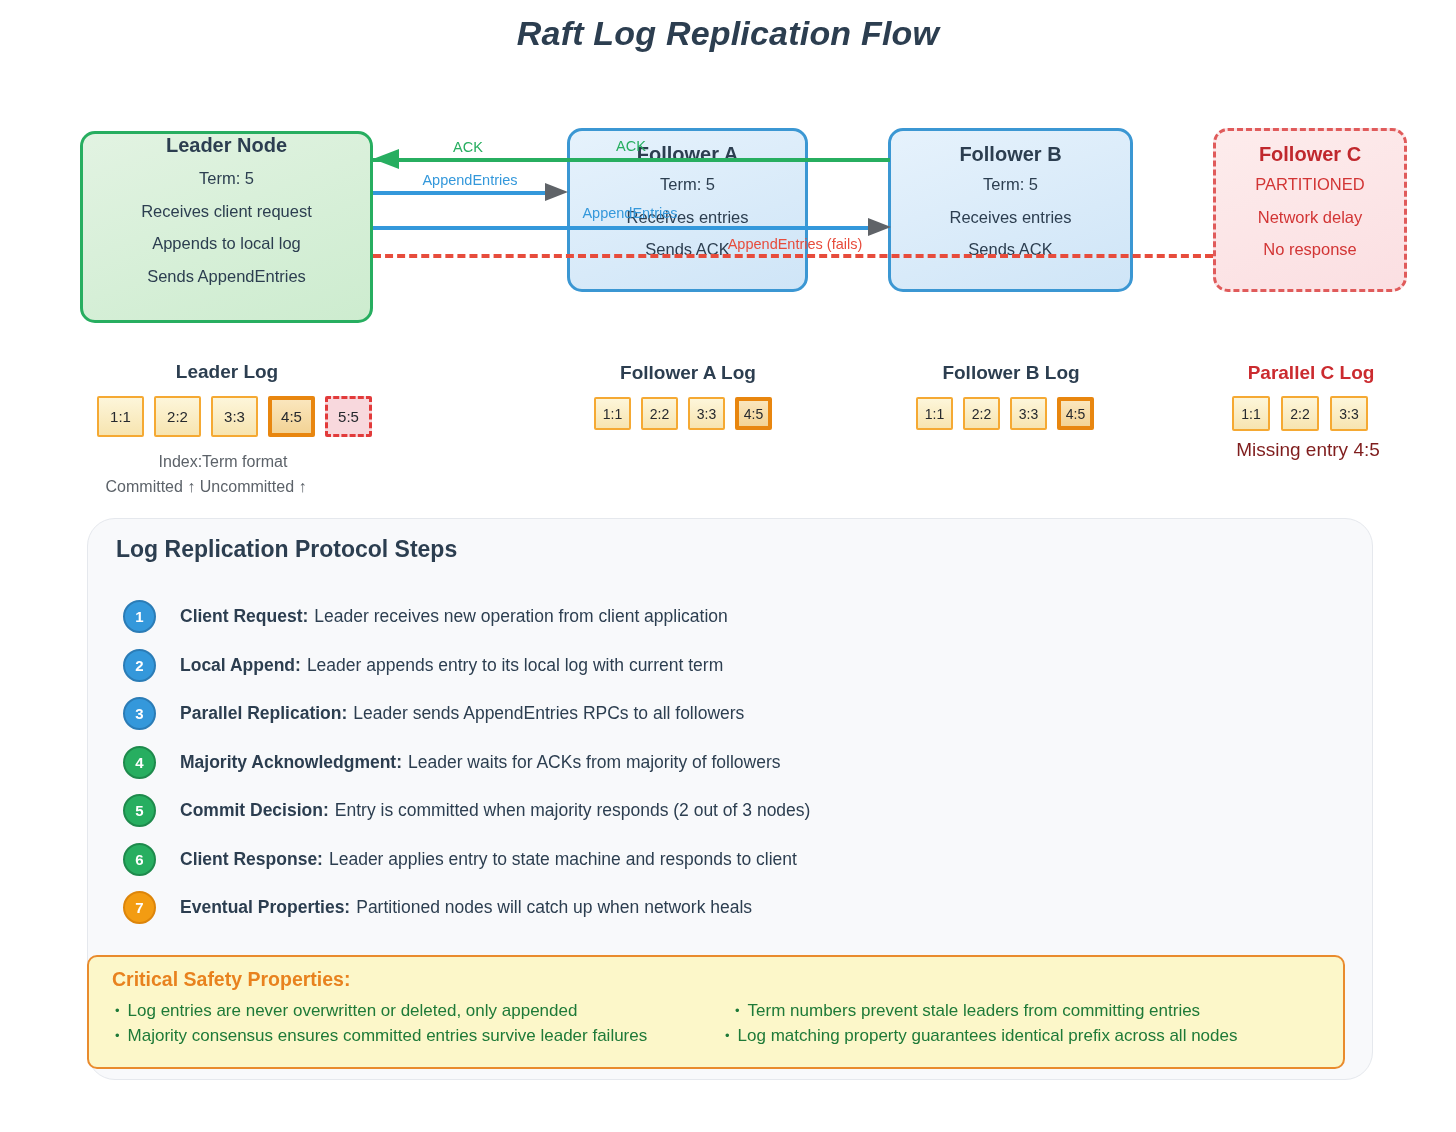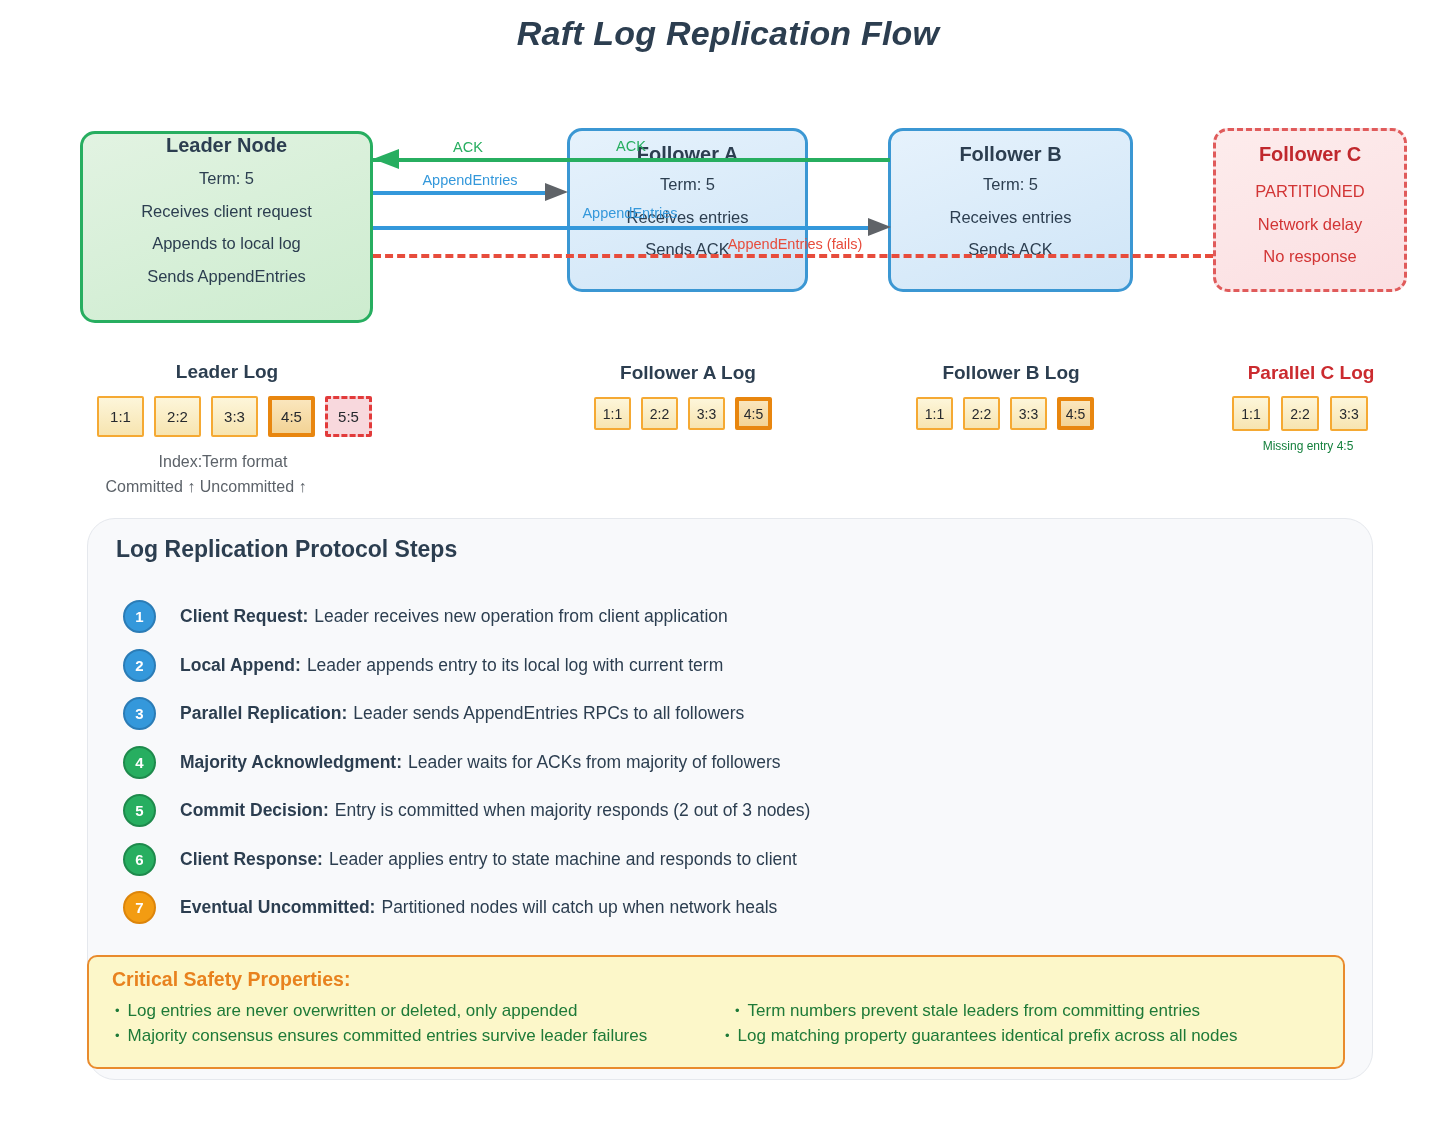--- a/index.html
+++ b/index.html
@@ -11,21 +11,21 @@
 
   
   .node{position:absolute;border-radius:15px;text-align:center;z-index:1;box-sizing:border-box;}
   .node .node-title{font-weight:bold;font-size:20px;color:#2c3e50;}
   .node .node-line{font-size:16.5px;color:#2c3e50;line-height:32.5px;}
   .node-leader{border:3px solid #27ae60;background:linear-gradient(160deg,#e2f3e2 0%,#cdeccf 100%);}
   .node-leader .node-title{margin-bottom:5px;}
   .node-follower{border:3px solid #3b97d3;background:linear-gradient(160deg,#e6f2fc 0%,#cfe5f7 100%);padding-top:12px;}
   .node-follower .node-title{margin-bottom:2px;}
   .node-partitioned{border:3px dashed #e05b5b;background:linear-gradient(160deg,#fdecec 0%,#fbdfe2 100%);padding-top:12px;}
-  .node-partitioned .node-title{color:#c0282d;margin-bottom:9px;}
+  .node-partitioned .node-title{color:#c0282d;margin-bottom:2px;}
   .node-partitioned .node-line{color:#d23535;}
 
   
   .line{position:absolute;z-index:5;}
   .green-line{height:3.5px;background:#27ae60;}
   .blue-line{height:3.5px;background:#3498db;}
   .red-dashed{height:0;border-top:4px dashed #e74c3c;}
   .ah{position:absolute;width:0;height:0;z-index:6;}
   .ah-left-green{border-top:10.5px solid transparent;border-bottom:10.5px solid transparent;border-right:26px solid #27ae60;}
   .ah-right-gray{border-top:9.5px solid transparent;border-bottom:9.5px solid transparent;border-left:23px solid #5f6368;}
@@ -40,21 +40,21 @@
   .log-row{position:absolute;display:flex;gap:10px;z-index:2;}
   .entry{box-sizing:border-box;display:flex;align-items:center;justify-content:center;
     border:2px solid #f5a933;background:linear-gradient(180deg,#fdf6da,#f7e4b0);
     color:#26292e;border-radius:2px;}
   .entry.lg{width:47px;height:41px;font-size:15px;}
   .entry.sm{width:37px;height:33px;font-size:14px;}
   .entry.md{width:38px;height:35px;font-size:14px;}
   .entry.latest{border:4px solid #e8860f;background:linear-gradient(180deg,#fae6bd,#f3d395);}
   .entry.uncommitted{border:3px dashed #e23b3b;background:#f8d8dd;}
   .caption{position:absolute;transform:translateX(-50%);font-size:16px;color:#5c6269;white-space:nowrap;}
-  .log-note{position:absolute;transform:translateX(-50%);font-size:12px;color:#15803d;white-space:nowrap;}
+  .log-note{position:absolute;transform:translateX(-50%);font-size:19px;color:#7f1d1d;white-space:nowrap;}
 
   
   .steps-panel{position:absolute;left:87px;top:518px;width:1286px;height:562px;box-sizing:border-box;
     background:#f8f9fb;border:1.5px solid #e5e8ed;border-radius:28px;z-index:0;}
   .panel-title{position:absolute;left:28px;top:17px;font-size:23px;font-weight:bold;color:#2c3e50;}
   .step-row{position:absolute;left:35px;display:flex;align-items:center;height:33px;white-space:nowrap;}
   .step-circle{flex:none;width:33px;height:33px;box-sizing:border-box;border-radius:50%;
     display:flex;align-items:center;justify-content:center;color:#fff;font-weight:bold;font-size:15px;margin-right:24px;}
   .step-circle.blue{background:#3498db;border:2.5px solid #2b7cb6;}
   .step-circle.green{background:#27ae60;border:2.5px solid #1e8a4c;}
@@ -178,21 +178,21 @@
     <div class="step-row" style="top:275px;">
       <div class="step-circle green">5</div>
       <div class="step-text"><span class="step-label">Commit Decision:</span><span>Entry is committed when majority responds (2 out of 3 nodes)</span></div>
     </div>
     <div class="step-row" style="top:324px;">
       <div class="step-circle green">6</div>
       <div class="step-text"><span class="step-label">Client Response:</span><span>Leader applies entry to state machine and responds to client</span></div>
     </div>
     <div class="step-row" style="top:372px;">
       <div class="step-circle orange">7</div>
-      <div class="step-text"><span class="step-label">Eventual Uncommitted:</span><span>Partitioned nodes will catch up when network heals</span></div>
+      <div class="step-text"><span class="step-label">Eventual Properties:</span><span>Partitioned nodes will catch up when network heals</span></div>
     </div>
   </div>
 
   <div class="safety-box">
     <div class="safety-title">Critical Safety Properties:</div>
     <div class="safety-item" style="left:26px;top:44px;"><span class="bullet">•</span><span>Log entries are never overwritten or deleted, only appended</span></div>
     <div class="safety-item" style="left:26px;top:69px;"><span class="bullet">•</span><span>Majority consensus ensures committed entries survive leader failures</span></div>
     <div class="safety-item" style="left:646px;top:44px;"><span class="bullet">•</span><span>Term numbers prevent stale leaders from committing entries</span></div>
     <div class="safety-item" style="left:636px;top:69px;"><span class="bullet">•</span><span>Log matching property guarantees identical prefix across all nodes</span></div>
   </div>

